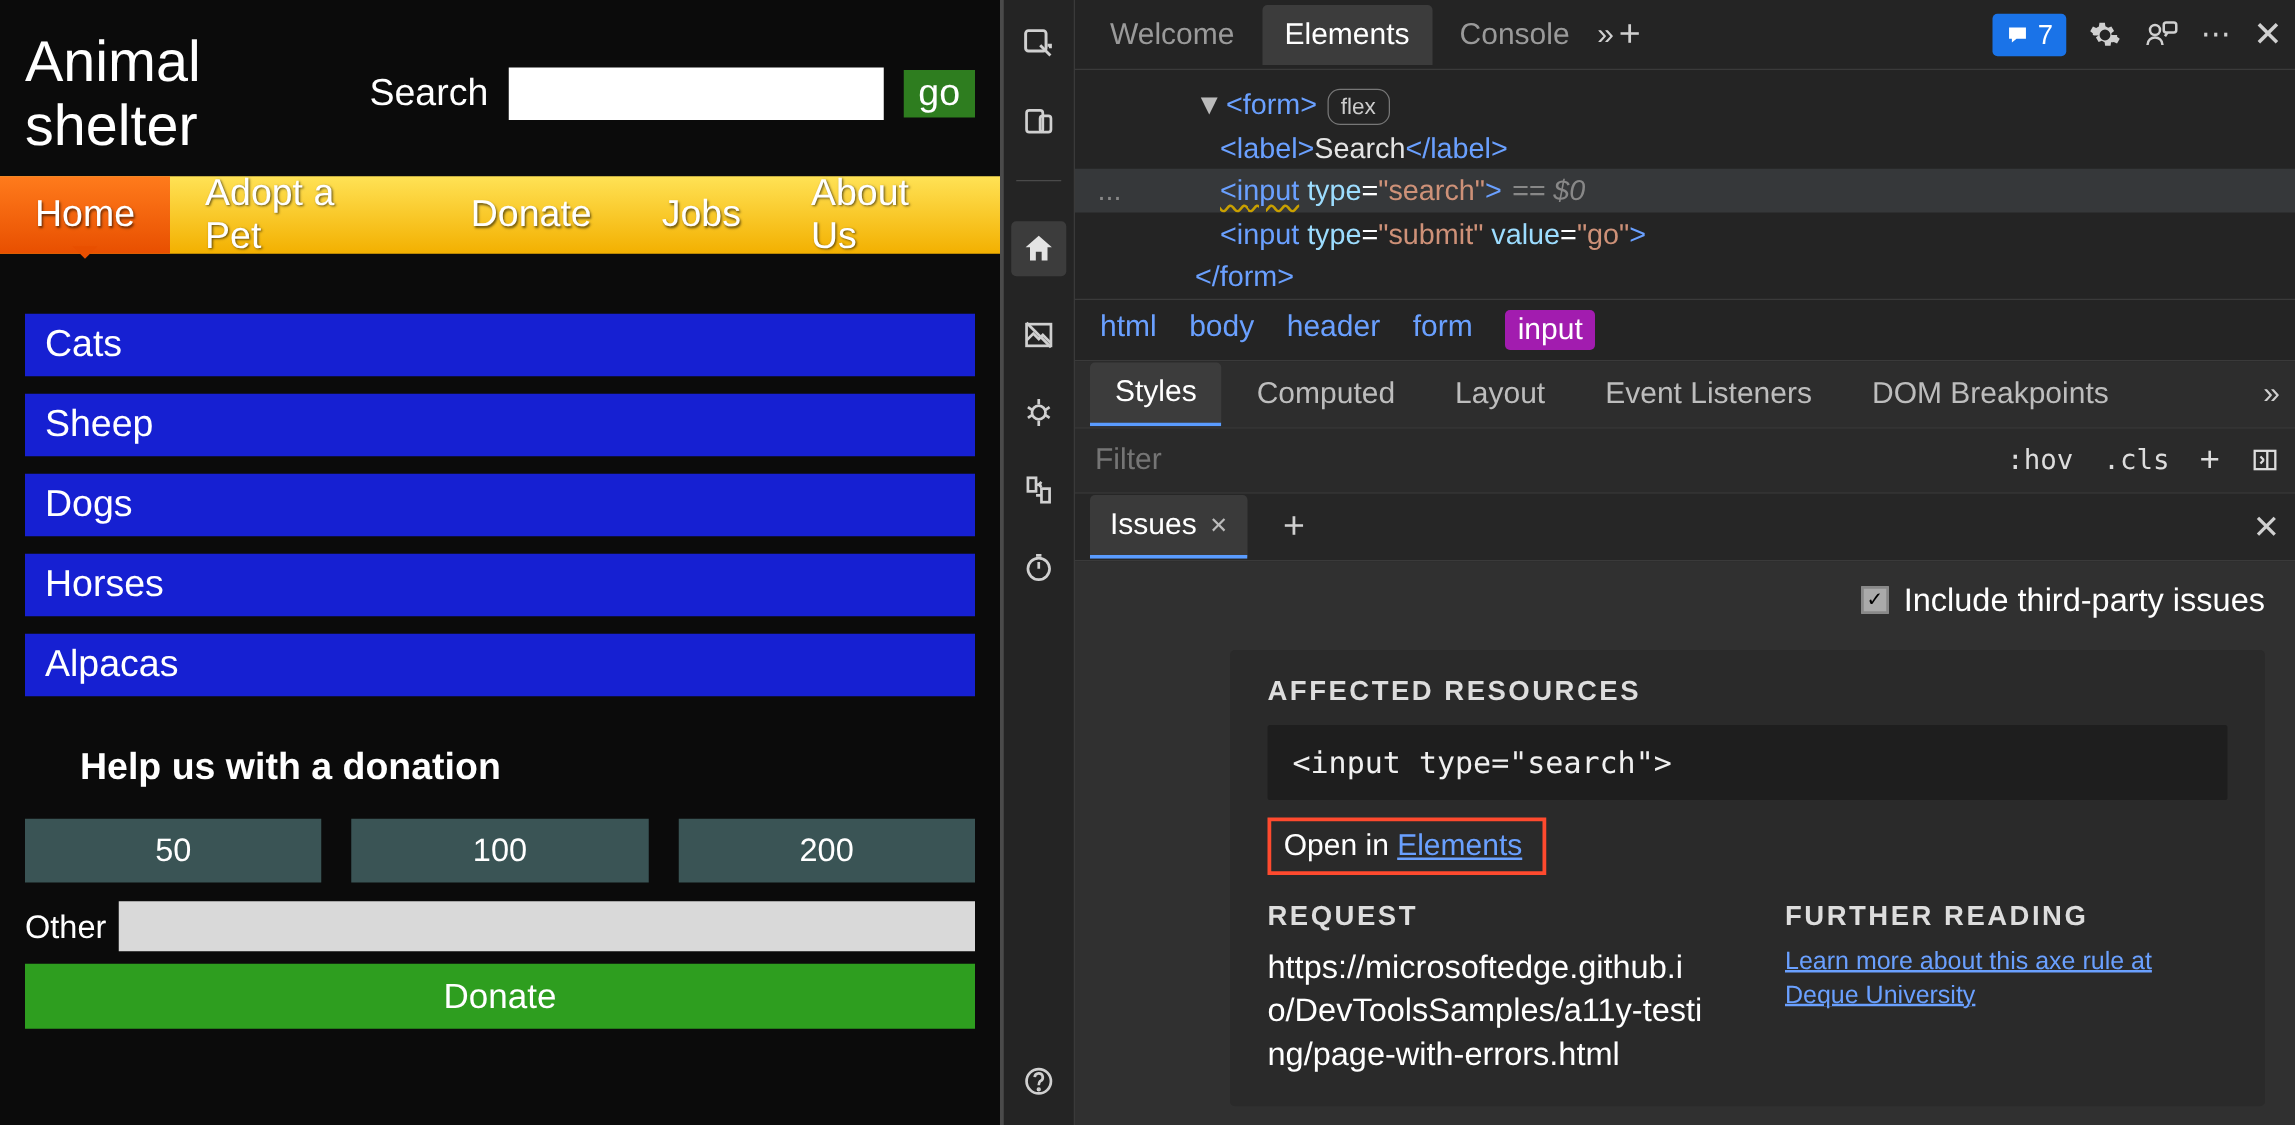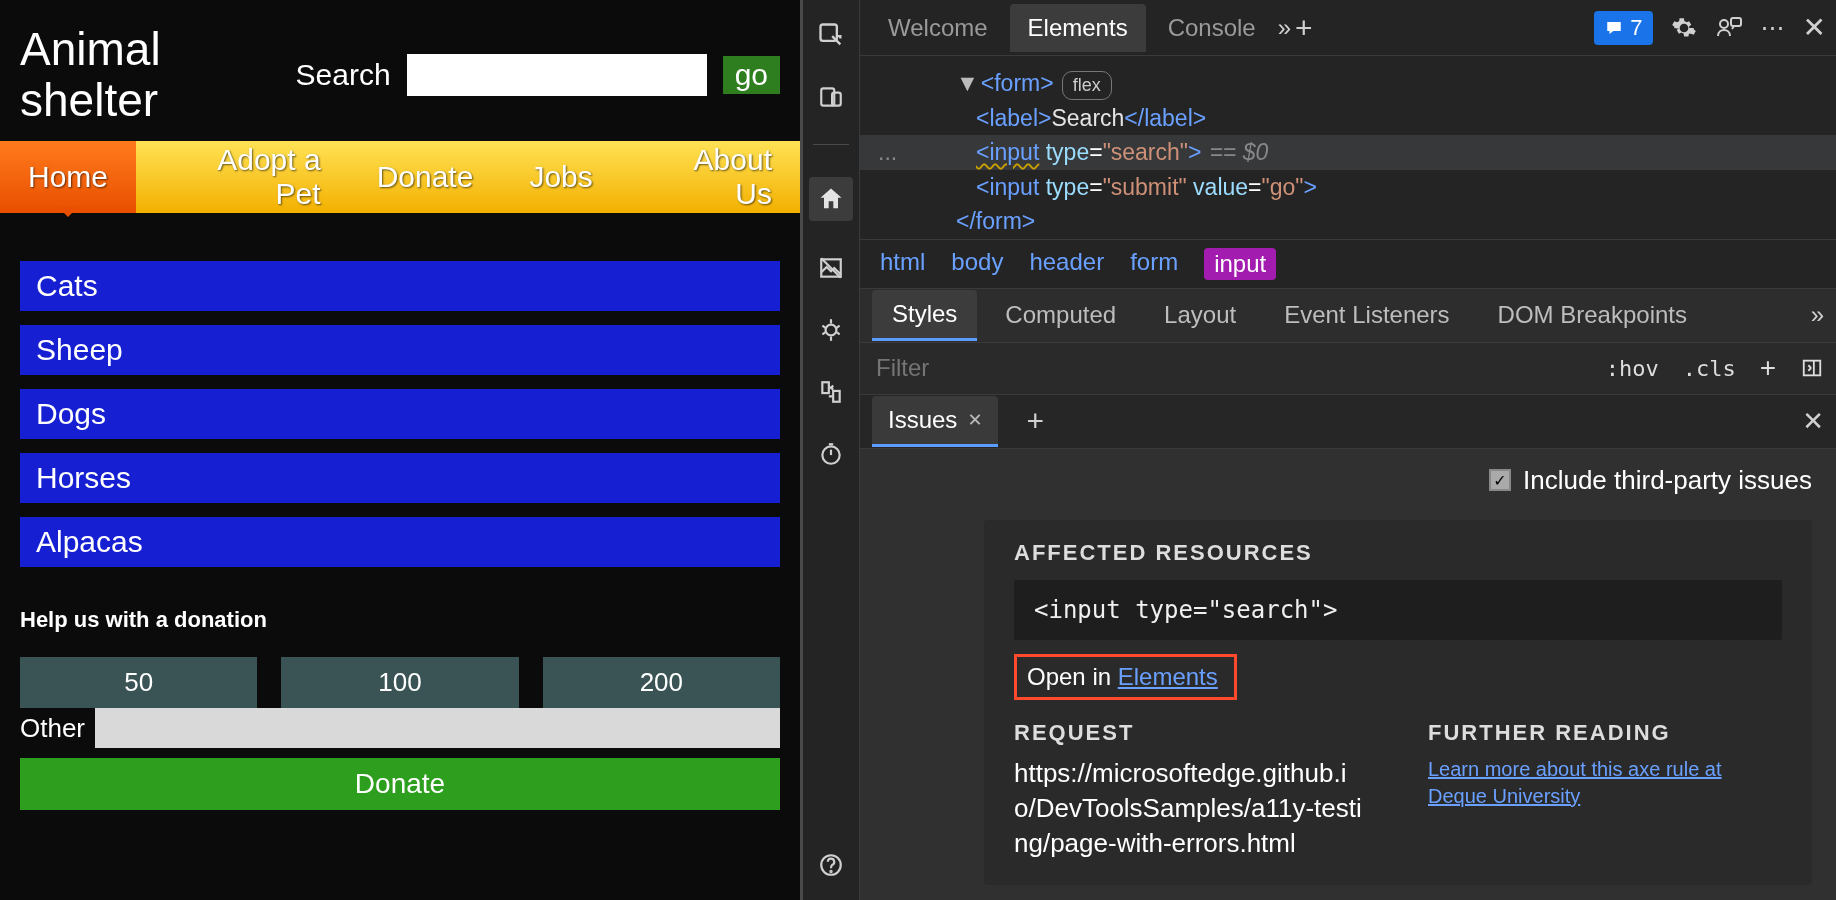--- a/index.html
+++ b/index.html
@@ -8,31 +8,31 @@
 
 
 .site { width: 800px; background: #0b0b0b; display: flex; flex-direction: column; }
 .site-header { display: flex; align-items: center; justify-content: space-between; padding: 24px 20px 16px 20px; }
 .site-title { font-size: 46px; font-weight: 400; line-height: 1.1; }
 .search-form { display: flex; align-items: center; gap: 16px; }
 .search-label { font-size: 30px; }
 .search-input { width: 300px; height: 42px; background: #fff; border: none; font-size: 24px; padding: 0 8px; }
 .go-btn { background: #2e7d1f; color: #fff; font-size: 30px; border: none; padding: 2px 12px; font-family: inherit; }
 
-.nav { display: flex; background: linear-gradient(#ffe255, #f3b000); height: 72px; align-items: stretch; text-align: right; }
+.nav { display: flex; background: linear-gradient(#ffe255, #f3b000); height: 62px; align-items: stretch; }
 .nav-item { display: flex; align-items: center; padding: 0 28px; font-size: 30px; color: #fff; font-weight: 400; cursor: pointer; text-shadow: 1px 1px 2px rgba(0,0,0,0.6); }
 .nav-item.active { background: linear-gradient(#ff7b1c, #e84f00); position: relative; }
 .nav-item.active::after { content: ""; position: absolute; bottom: -14px; left: 50%; transform: translateX(-50%); border: 10px solid transparent; border-top-color: #e84f00; }
 
 .animal-list { padding: 48px 20px 10px 20px; display: flex; flex-direction: column; gap: 14px; }
 .animal-item { background: #1620d2; color: #fff; font-size: 30px; padding: 8px 16px; cursor: pointer; }
 
 .donation { padding: 30px 20px; }
-.donation-title { font-size: 22px; font-weight: 700; margin-bottom: 24px; }
-.amount-row { display: flex; gap: 24px; margin-bottom: 0; }
+.donation-title { font-size: 30px; font-weight: 700; margin-bottom: 24px; margin-left: 44px; }
+.amount-row { display: flex; gap: 24px; margin-bottom: 15px; }
 .amount-btn { flex: 1; background: #3a5455; color: #fff; font-size: 26px; border: none; padding: 10px 0; cursor: pointer; }
 .other-row { display: flex; align-items: center; gap: 10px; margin-bottom: 10px; }
 .other-label { font-size: 26px; }
 .other-input { flex: 1; height: 40px; background: #d9d9d9; border: none; }
 .donate-btn { width: 100%; background: #2e9e1f; color: #fff; font-size: 28px; border: none; padding: 10px 0; cursor: pointer; }
 
 
 .devtools { flex: 1; background: #242424; display: flex; font-size: 22px; }
 .dt-side { width: 60px; border-left: 3px solid #4a4a4a; border-right: 1px solid #3a3a3a; display: flex; flex-direction: column; align-items: center; padding: 20px 0; gap: 32px; position: relative; }
 .dt-side .icon { color: #d0d0d0; width: 30px; height: 30px; display: flex; align-items: center; justify-content: center; cursor: pointer; }

